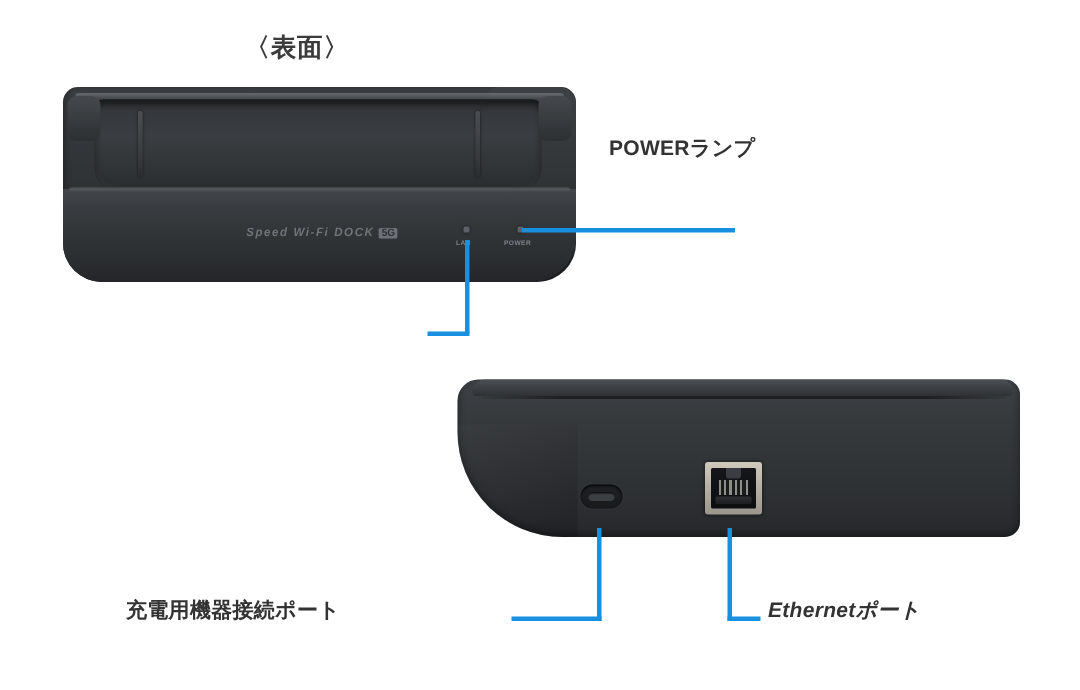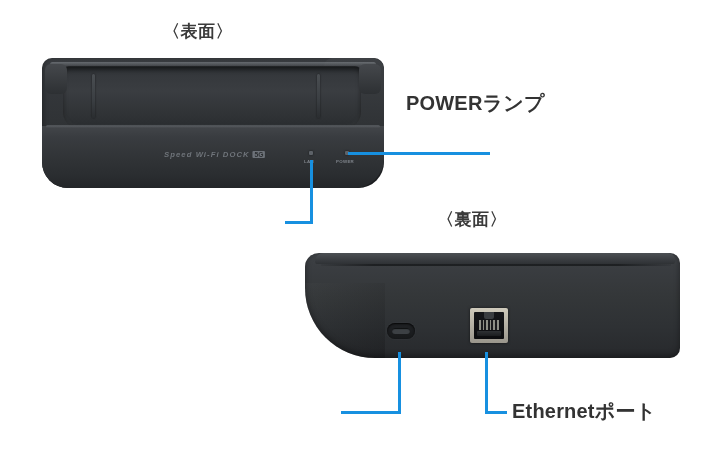--- a/index.html
+++ b/index.html
@@ -24,30 +24,30 @@
     color: #3b3b3b;
     letter-spacing: 0.5px;
     white-space: nowrap;
   }
   #title-front { left: 163px; top: 20px; }
   #title-back  { left: 437px; top: 208px; }
 
   
   .callout {
     position: absolute;
-    font-size: 20px;
+    font-size: 14px;
     font-weight: 700;
     color: #333333;
     white-space: nowrap;
     letter-spacing: 0.2px;
   }
   #callout-power    { left: 406px; top: 90px; }
   #callout-lan      { left: 152px; top: 209px; }
   #callout-charge   { left: 84px;  top: 398px; }
-  #callout-ethernet { left: 512px; top: 398px; }
+  #callout-ethernet { left: 512px; top: 398px; font-style: italic; }
 
   
   .leader {
     position: absolute;
     background: #1790e0;
   }
   .leader.h { height: 3px; }
   .leader.v { width: 3px; }
 
   
@@ -336,21 +336,20 @@
     <div class="lamp-label" id="lamp-label-lan">LAN</div>
     <div class="lamp-label" id="lamp-label-power">POWER</div>
   </div>
 
   <div class="leader h" id="lead-power-h"></div>
   <div class="leader v" id="lead-lan-v"></div>
   <div class="leader h" id="lead-lan-h"></div>
 
   <div class="callout" id="callout-power">POWERランプ</div>
 
-  <div class="section-title" id="title-back">〈裏面〉</div>
 
   <div id="back-unit">
     <div id="back-body"></div>
     <div id="back-bevel"></div>
     <div id="back-bevel-line"></div>
     <div id="back-left-shade"></div>
 
     <div id="usbc-port">
       <div id="usbc-slot"></div>
     </div>
@@ -362,15 +361,16 @@
         <div id="rj45-floor"></div>
       </div>
     </div>
   </div>
 
   <div class="leader v" id="lead-charge-v"></div>
   <div class="leader h" id="lead-charge-h"></div>
   <div class="leader v" id="lead-eth-v"></div>
   <div class="leader h" id="lead-eth-h"></div>
 
+  <div class="callout" id="callout-charge">充電用機器接続ポート</div>
   <div class="callout" id="callout-ethernet">Ethernetポート</div>
 
 </div>
 
 </body></html>

